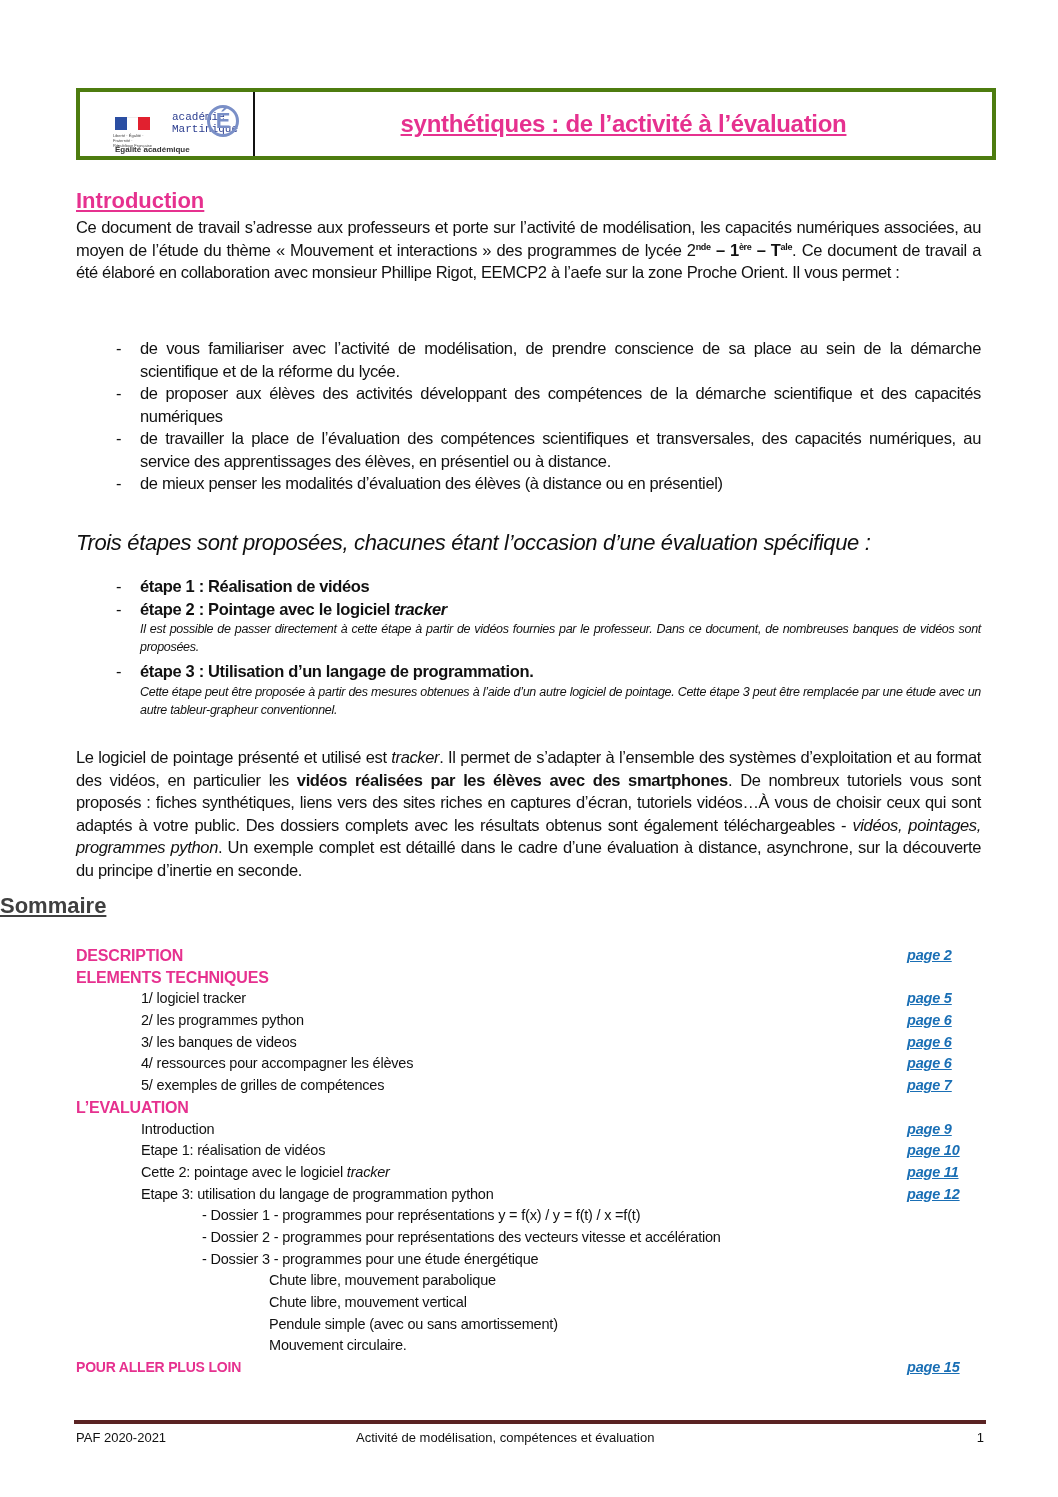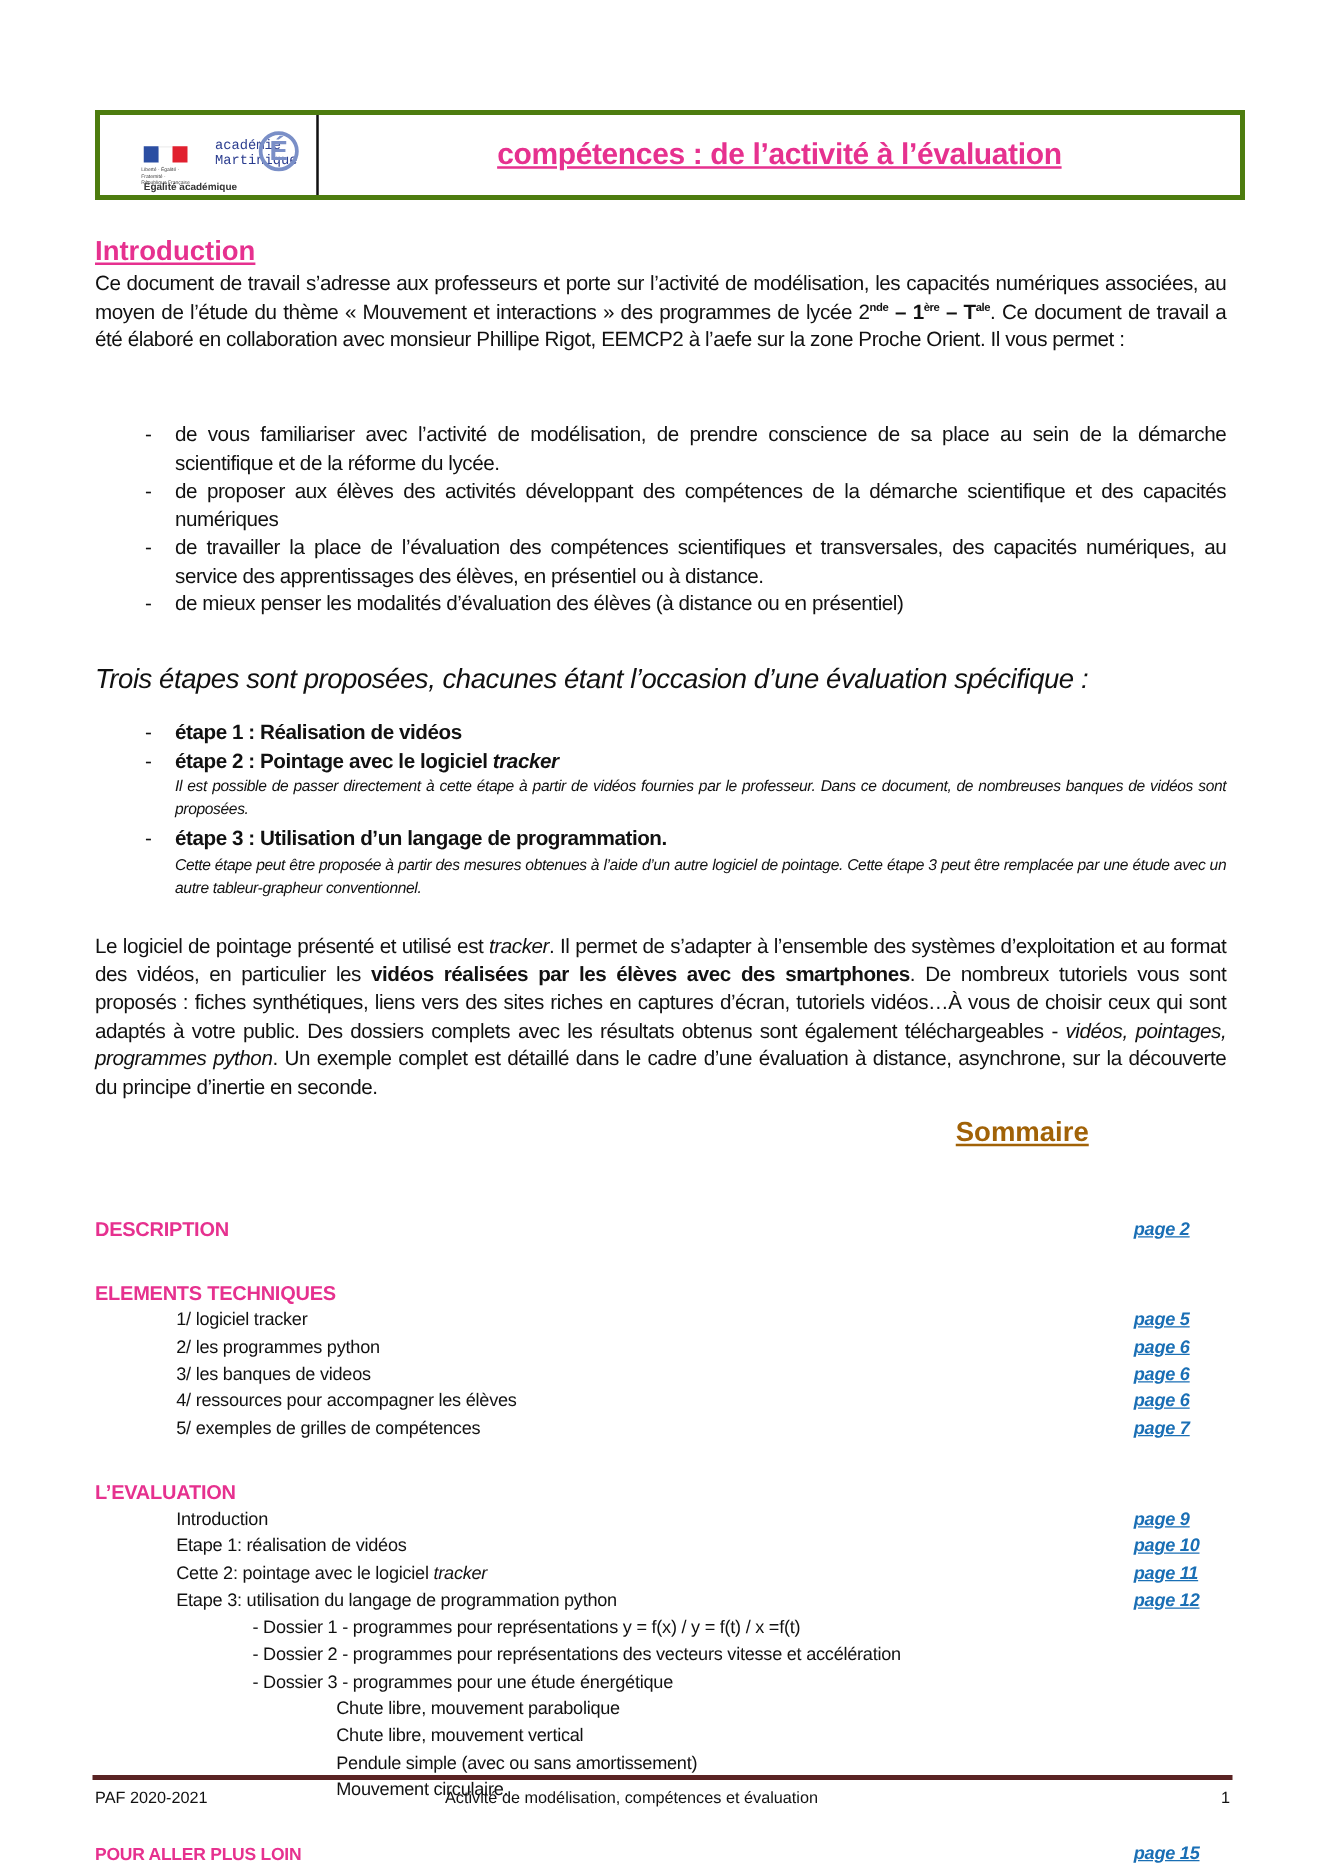--- a/index.html
+++ b/index.html
@@ -15,42 +15,42 @@
   .logo-flag { position: absolute; left: 35px; top: 25px; width: 35px; height: 13px; display: flex; }
   .logo-flag span { flex: 1; }
   .flag-b { background: #2b4ea2; } .flag-w { background: #ffffff; border-top: 1px solid #eee; } .flag-r { background: #e1202f; }
   .logo-motto { position: absolute; left: 33px; top: 41px; font-size: 4px; color: #444; width: 40px; line-height: 5px; }
   .logo-acad { position: absolute; left: 92px; top: 19px; font-family: "Liberation Mono", monospace; font-size: 11px; line-height: 12px; color: #2b3d8f; }
   .logo-e { position: absolute; left: 127px; top: 13px; width: 32px; height: 32px; border-radius: 50%; border: 3px solid #7a8fc7; box-sizing: border-box; color: #7a8fc7; font-size: 22px; font-weight: bold; text-align: center; line-height: 26px; }
   .logo-region { position: absolute; left: 35px; top: 53px; font-size: 8px; color: #333; font-weight: bold; }
 
   
   .h-intro { position: absolute; left: 76px; top: 188px; color: #e6318f; font-weight: bold; font-size: 22px; text-decoration: underline; }
-  .h-sommaire { position: absolute; left: 0; width: 871px; top: 893px; text-align: right; color: #a16207; font-weight: bold; font-size: 22px; text-decoration: underline; }
+  .h-sommaire { position: absolute; left: 0; width: 871px; top: 893px; text-align: left; color: #404040; font-weight: bold; font-size: 22px; text-decoration: underline; }
 
   
   .para { position: absolute; left: 76px; width: 905px; font-size: 16.5px; line-height: 22.5px; text-align: justify; letter-spacing: -0.35px; }
   .p1 { top: 216px; }
   .p2 { top: 746px; }
   .trois { position: absolute; left: 76px; top: 530px; font-size: 22px; letter-spacing: -0.35px; font-style: italic; }
 
   sup { font-size: 9px; line-height: 0; vertical-align: 6px; font-weight: bold; }
 
   .blist { position: absolute; left: 76px; width: 905px; }
   .bitem { position: relative; padding-left: 64px; font-size: 16.5px; line-height: 22.5px; text-align: justify; letter-spacing: -0.35px; }
   .bdash { position: absolute; left: 40px; top: 0; }
   .list1 { top: 337px; }
   .list2 { top: 575px; }
   .step-title { font-weight: bold; }
   .step-note { font-style: italic; font-size: 12.5px; line-height: 18px; letter-spacing: -0.3px; margin-bottom: 4px; }
 
   
   .toc { position: absolute; left: 76px; top: 945px; width: 905px; }
   .toc-row { position: relative; height: 21.7px; font-size: 14.5px; line-height: 21.7px; letter-spacing: -0.2px; }
-  .toc-section { color: #e6318f; font-weight: bold; font-size: 16px; margin-top: 29px; }
+  .toc-section { color: #e6318f; font-weight: bold; font-size: 16px; }
   .toc-section.small { font-size: 14px; }
   .lvl1 { padding-left: 65px; }
   .lvl2 { padding-left: 126px; }
   .lvl3 { padding-left: 193px; }
   .toc-link { position: absolute; left: 831px; top: 0; color: #1a6fb5; font-style: italic; font-weight: bold; text-decoration: underline; font-size: 14.5px; }
 
   
   .footer-rule { position: absolute; left: 74px; top: 1420px; width: 912px; height: 4px; background: #5a2323; }
   .footer { position: absolute; left: 76px; top: 1428px; width: 908px; font-size: 13px; line-height: 20px; }
   .f-left { position: absolute; left: 0; }
@@ -71,21 +71,21 @@
       </div>
       <div class="logo-motto">Liberté · Égalité · Fraternité · République Française</div>
       <div class="logo-acad">
         <div>académie</div>
         <div>Martinique</div>
       </div>
       <div class="logo-e">É</div>
       <div class="logo-region">Égalité académique</div>
     </div>
     <div class="title-cell">
-      <div class="doc-title">compétences : de l’activité à l’évaluation</div>
+      <div class="doc-title">synthétiques : de l’activité à l’évaluation</div>
     </div>
   </div>
 
   <div class="h-intro">Introduction</div>
 
   <div class="para p1"><span>Ce document de travail s’adresse aux professeurs et porte sur l’activité de modélisation, les capacités numériques associées, au moyen de l’étude du thème « Mouvement et interactions » des programmes de lycée 2</span><sup>nde</sup><b> – 1</b><sup>ère</sup><b> – T</b><sup>ale</sup><span>. Ce document de travail a été élaboré en collaboration avec monsieur Phillipe Rigot, EEMCP2 à l’aefe sur la zone Proche Orient. Il vous permet :</span></div>
 
   <div class="blist list1">
     <div class="bitem"><span class="bdash">-</span><span>de vous familiariser avec l’activité de modélisation, de prendre conscience de sa place au sein de la démarche scientifique et de la réforme du lycée.</span></div>
     <div class="bitem"><span class="bdash">-</span><span>de proposer aux élèves des activités développant des compétences de la démarche scientifique et des capacités numériques</span></div>

